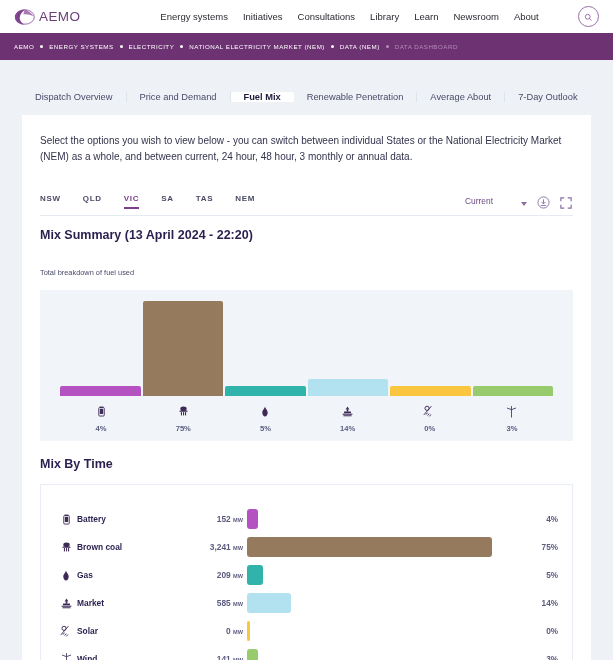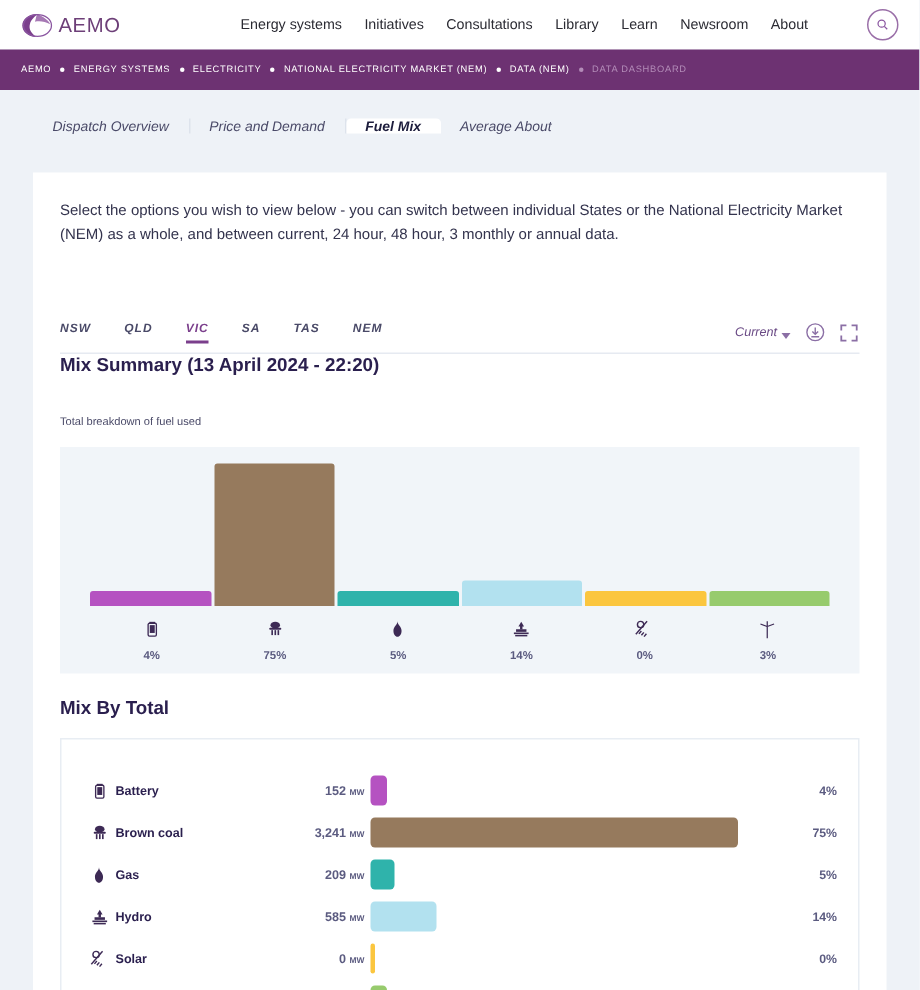--- a/index.html
+++ b/index.html
@@ -52,22 +52,22 @@
   .crumb-dot {
     width: 3px; height: 3px; border-radius: 50%;
     background: #ffffff; flex: 0 0 auto;
   }
   .crumb-dot.dim { background: #b38cb8; }
 
   
   .page { padding: 0 22px; }
 
   .tabs {
-    display: flex; align-items: flex-start;
-    height: 36px; margin-top: 19px; font-style: italic;
+    display: flex; align-items: center;
+    height: 36px; margin-top: 19px;
   }
   .tab {
     display: flex; align-items: center; justify-content: center;
     padding: 0 13px;
     font-size: 9.3px; color: #4a4a68;
     border-right: 1px solid #dde3ec;
     white-space: nowrap; background: transparent;
   }
   .tab:last-child { border-right: none; }
   .tab.active {
@@ -82,54 +82,54 @@
     min-height: 545px;
   }
   .intro {
     font-size: 10px; line-height: 1.62; color: #33334d;
     max-width: 540px;
   }
 
   
   .states {
     display: flex; align-items: center;
-    margin-top: 49px;
+    margin-top: 29px;
     border-bottom: 1px solid #e6eaf1;
     padding-bottom: 7px;
-    font-style: italic;
   }
   .state {
     font-size: 8px; font-weight: bold; letter-spacing: .7px;
     color: #4a4a68; margin-right: 22px;
     padding-bottom: 5px; position: relative;
   }
   .state.active { color: #7b3f8c; }
   .state.active::after {
     content: ""; position: absolute;
     left: 0; right: 0; bottom: -1px; height: 2px;
     background: #7b3f8c;
   }
   .state-tools {
     margin-left: auto; display: flex; align-items: center; gap: 10px;
   }
   .period {
     font-size: 8.4px; color: #6a4a85;
-    display: flex; align-items: flex-end; gap: 3px;
+    display: flex; align-items: flex-end; gap: 28px;
   }
   .chev {
     width: 0; height: 0;
     border-left: 3.5px solid transparent;
     border-right: 3.5px solid transparent;
     border-top: 4px solid #8b6fa5;
   }
   .tool-icon { width: 13px; height: 13px; color: #8b6fa5; }
 
   
   .sec-title {
     font-size: 12.5px; font-weight: bold; color: #2a1f4e;
+    margin-top: 12px;
   }
   .sec-sub {
     font-size: 7.4px; color: #4a4a68; margin-top: 26px;
   }
 
   .summary-card {
     background: #f1f5f9;
     margin-top: 13px;
     padding: 8px 20px 0 20px;
   }
@@ -233,21 +233,23 @@
   <span class="crumb-dot dim"></span>
   <span class="crumb dim">DATA DASHBOARD</span>
 </div>
 
 <div class="page">
 
   <div class="tabs">
     <div class="tab">Dispatch Overview</div>
     <div class="tab">Price and Demand</div>
     <div class="tab active">Fuel Mix</div>
+    <div class="tab">Renewable Penetration</div>
     <div class="tab">Average About</div>
+    <div class="tab">7-Day Outlook</div>
   </div>
 
   <div class="panel">
 
     <p class="intro">Select the options you wish to view below - you can switch between individual States or the National Electricity Market (NEM) as a whole, and between current, 24 hour, 48 hour, 3 monthly or annual data.</p>
 
     <div class="states">
       <span class="state">NSW</span>
       <span class="state">QLD</span>
       <span class="state active">VIC</span>
@@ -362,21 +364,21 @@
                 <line x1="8" y1="5.6" x2="1.4" y2="3.2" stroke="currentColor" stroke-width="1.2"></line>
                 <line x1="8" y1="5.6" x2="14.6" y2="3.2" stroke="currentColor" stroke-width="1.2"></line>
                 <line x1="8" y1="5.6" x2="8" y2="0.4" stroke="currentColor" stroke-width="1.2"></line>
               </svg>
             </span>
             <span class="sum-leg-pct">3%</span>
           </div>
         </div>
     </div>
 
-    <h2 class="mbt-title">Mix By Total</h2>
+    <h2 class="mbt-title">Mix By Time</h2>
     <div class="mbt-card">
       <div id="mbt-rows">
           <div class="mbt-row">
             <div class="mbt-icon">
               <svg viewBox="0 0 16 16" width="11" height="13">
                 <rect x="5.2" y="0.8" width="5.6" height="1.4" fill="currentColor"></rect>
                 <rect x="4" y="2.2" width="8" height="12.4" rx="1.3" fill="none" stroke="currentColor" stroke-width="1.3"></rect>
                 <rect x="5.6" y="4" width="4.8" height="7.6" fill="currentColor"></rect>
               </svg>
             </div>
@@ -420,21 +422,21 @@
           <div class="mbt-row">
             <div class="mbt-icon">
               <svg viewBox="0 0 18 16" width="13" height="13">
                 <path d="M9 1 L11.6 5.4 H6.4 Z" fill="currentColor"></path>
                 <rect x="7.9" y="5" width="2.2" height="3.2" fill="currentColor"></rect>
                 <rect x="4.2" y="8" width="9.6" height="2.4" fill="currentColor"></rect>
                 <rect x="2.2" y="11" width="13.6" height="1.5" fill="currentColor"></rect>
                 <rect x="3.4" y="13.2" width="11.2" height="1.4" fill="currentColor"></rect>
               </svg>
             </div>
-            <div class="mbt-name">Hydro</div>
+            <div class="mbt-name">Market</div>
             <div class="mbt-val">585 <span class="mbt-unit">MW</span></div>
             <div class="mbt-track">
               <div class="mbt-bar" style="width: 44px; background: rgb(178, 225, 239);"></div>
             </div>
             <div class="mbt-pct">14%</div>
           </div>
           <div class="mbt-row">
             <div class="mbt-icon">
               <svg viewBox="0 0 18 18" width="13" height="13">
                 <circle cx="5.6" cy="4.6" r="2.9" fill="none" stroke="currentColor" stroke-width="1.3"></circle>

